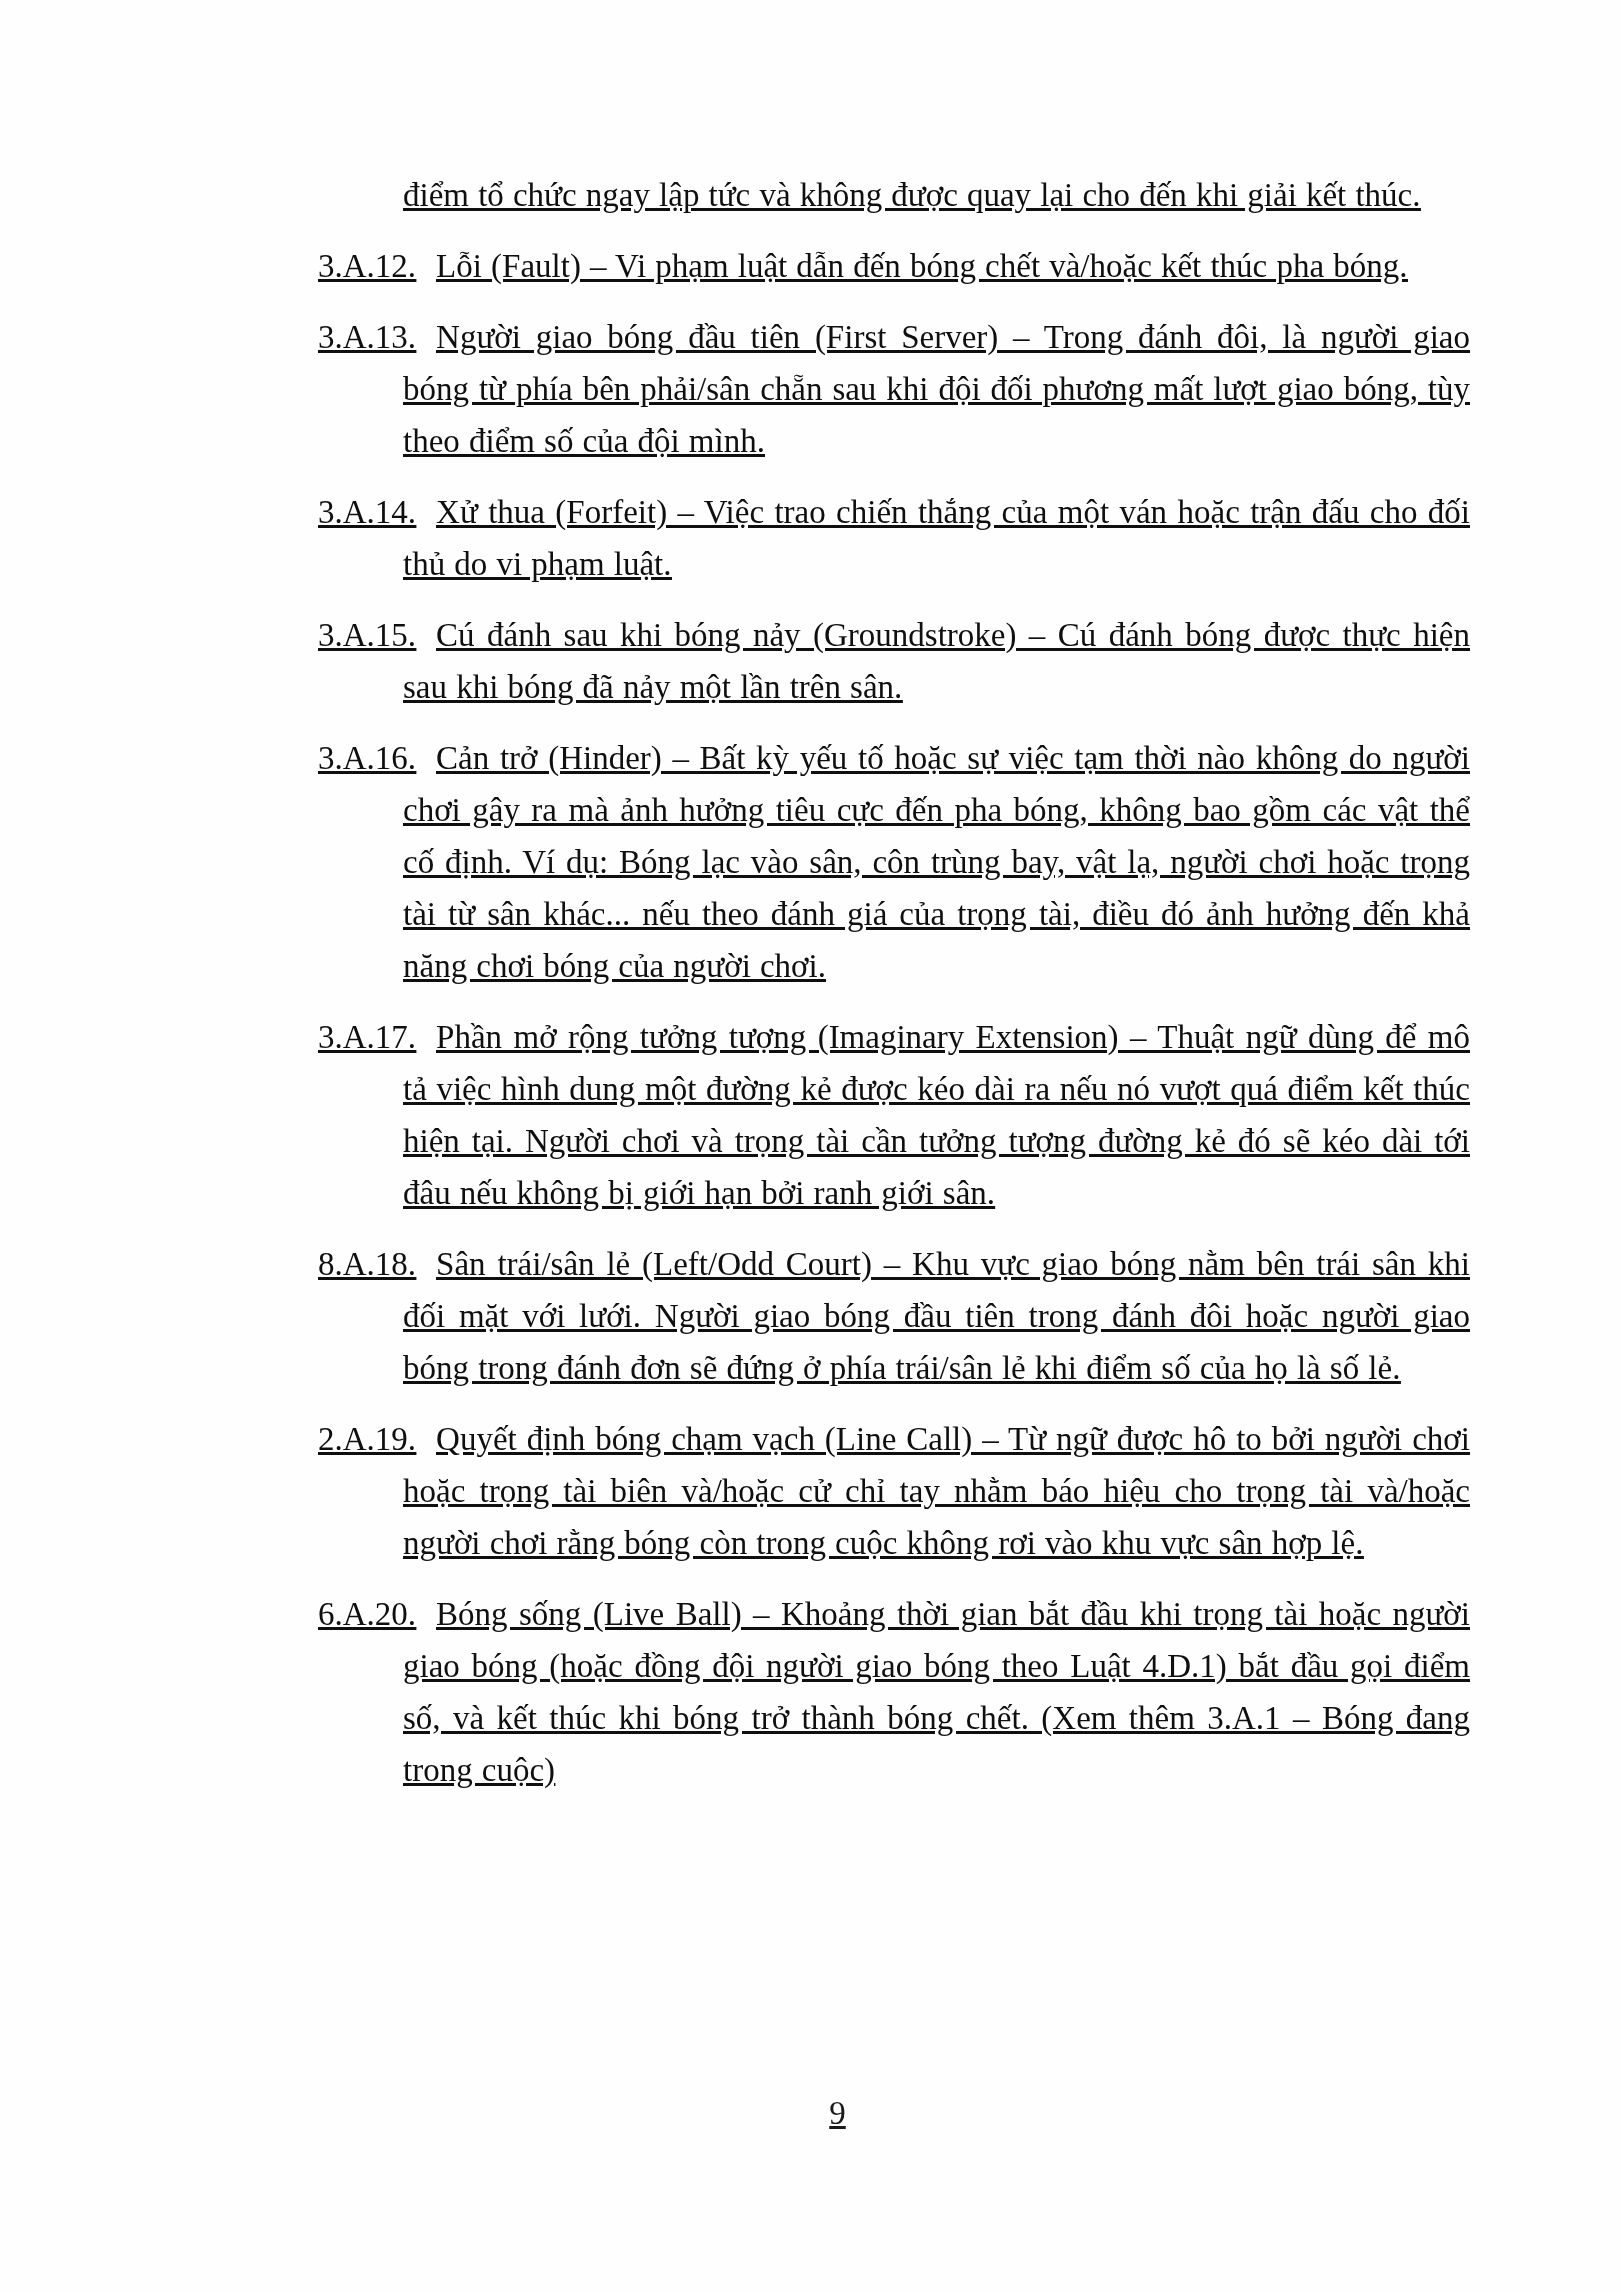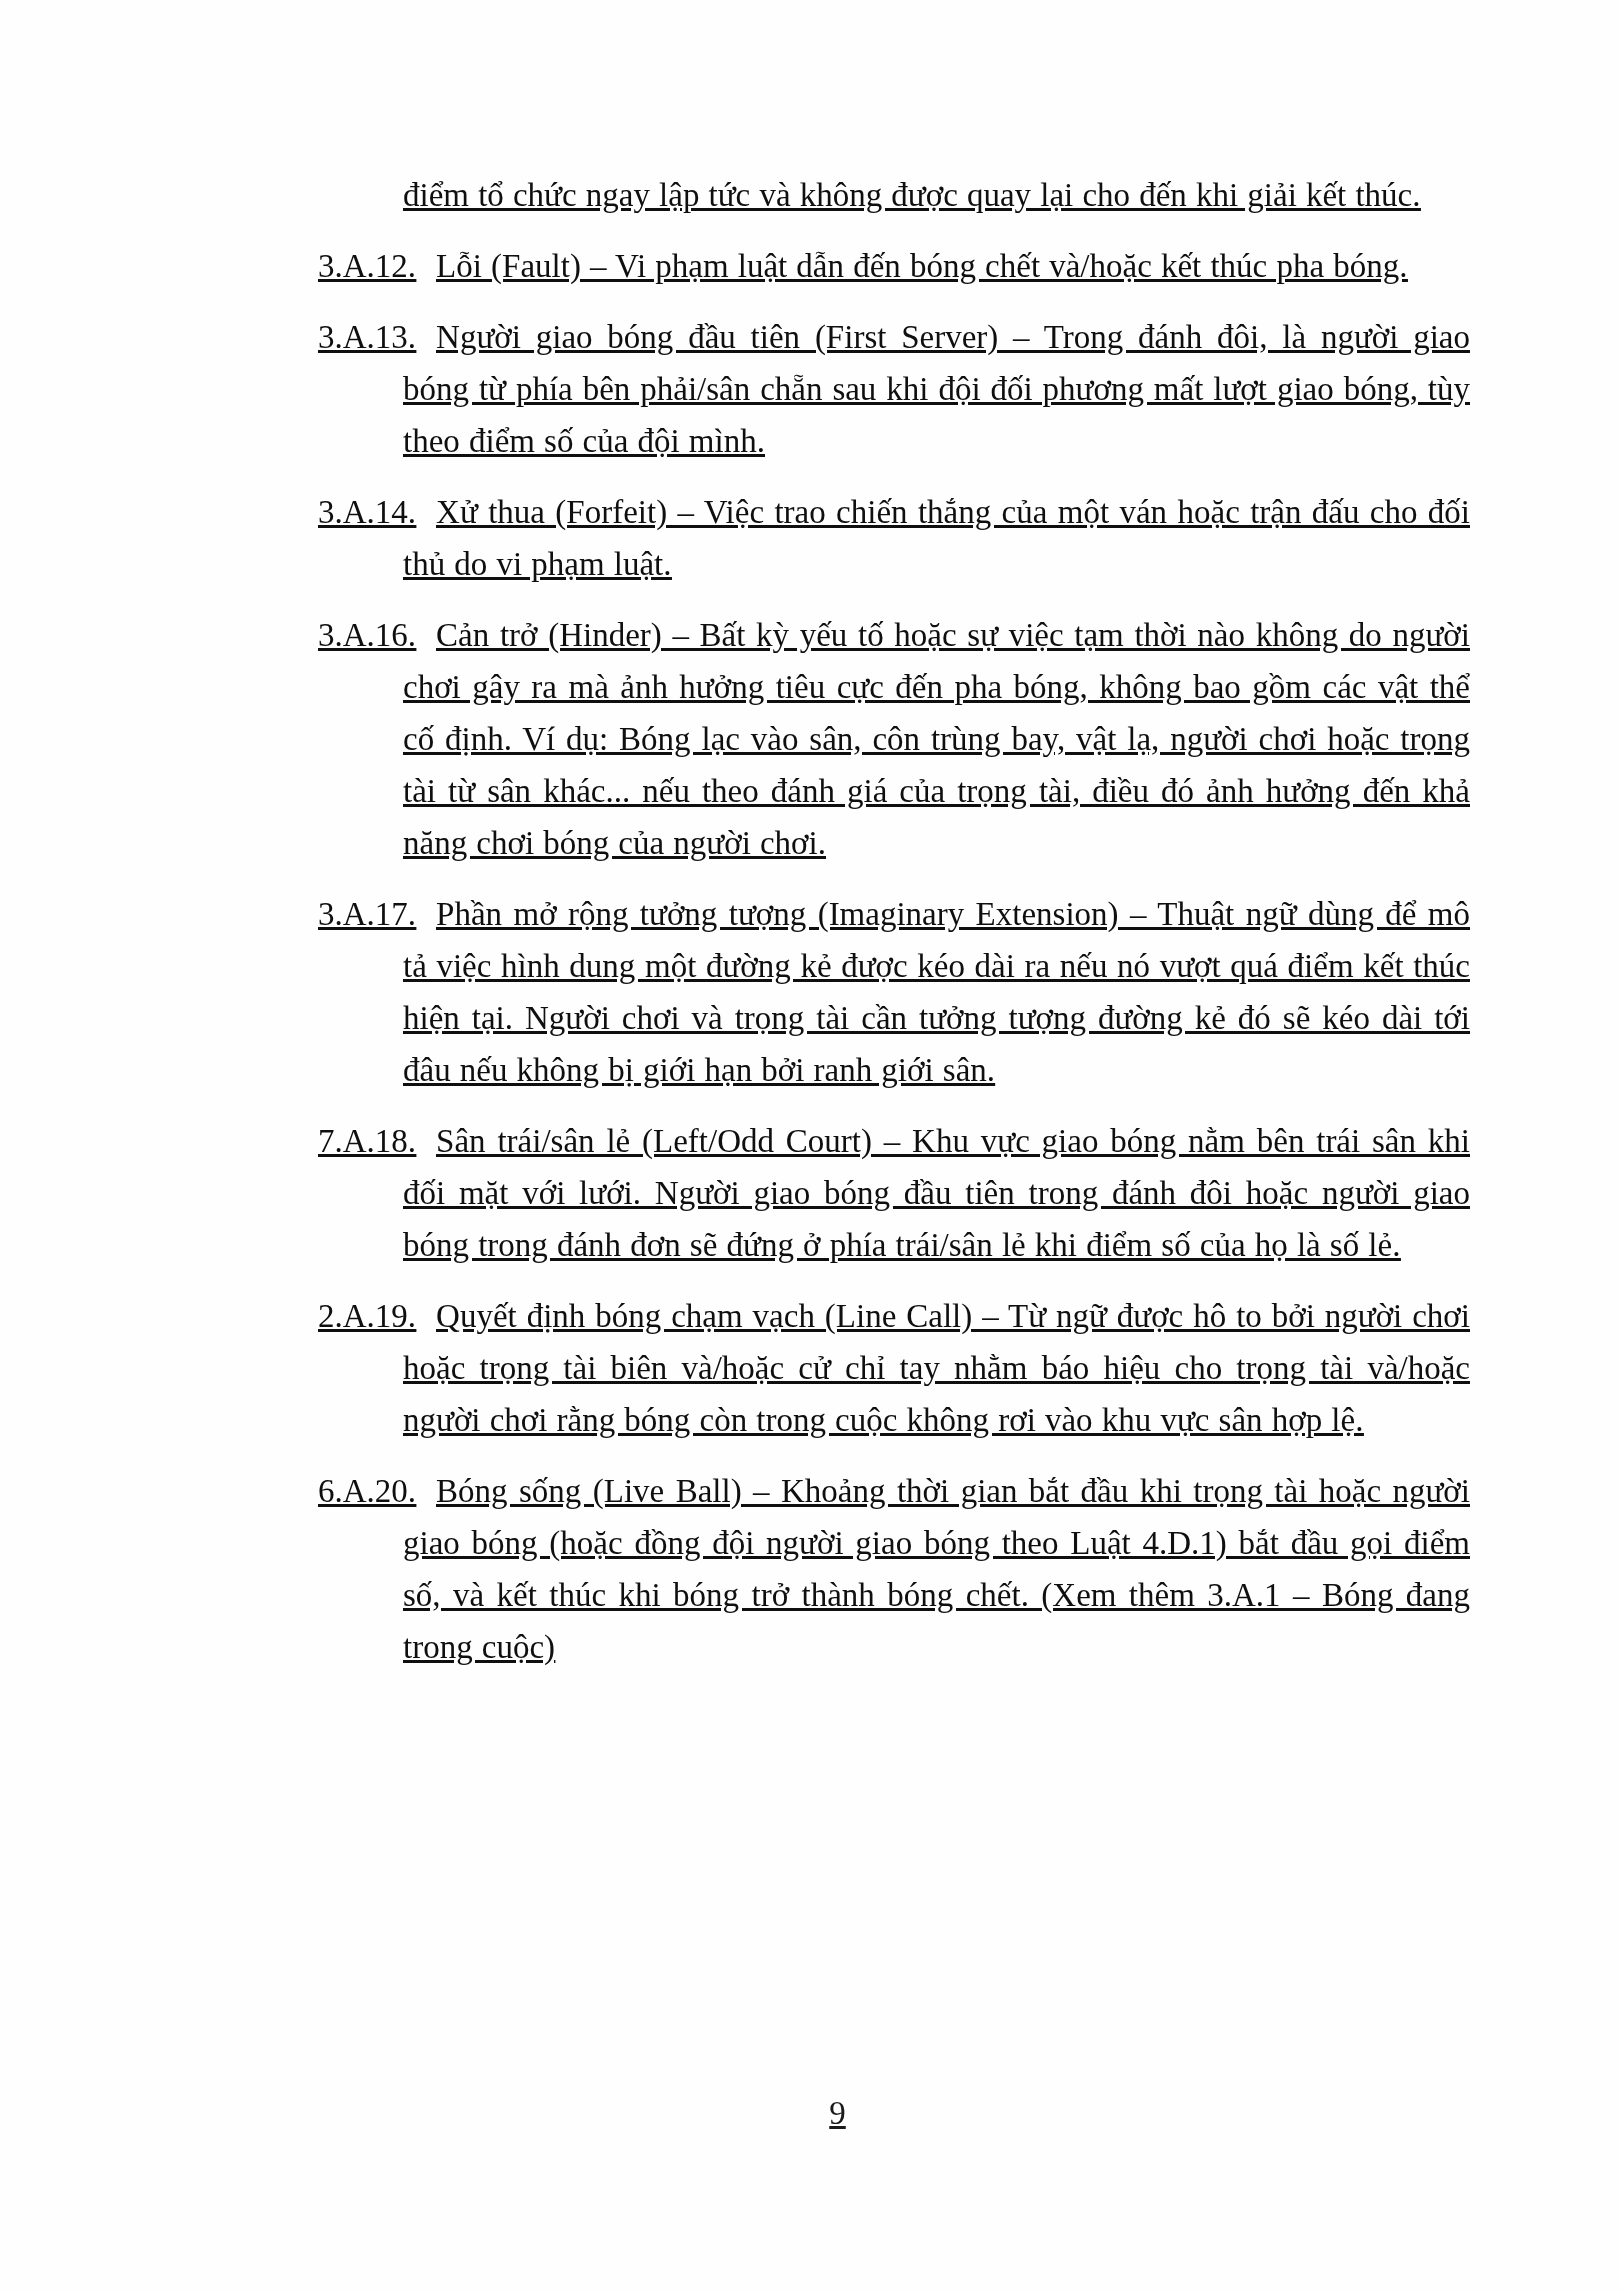--- a/index.html
+++ b/index.html
@@ -44,21 +44,22 @@
   }
 </style>
 </head>
 <body>
 
 <main class="doc-body">
     <p class="para continuation"><span>điểm tổ chức ngay lập tức và không được quay lại cho đến khi giải kết thúc.</span></p>
     <p class="para"><span class="num">3.A.12.</span><span>Lỗi (Fault) – Vi phạm luật dẫn đến bóng chết và/hoặc kết thúc pha bóng.</span></p>
     <p class="para"><span class="num">3.A.13.</span><span>Người giao bóng đầu tiên (First Server) – Trong đánh đôi, là người giao bóng từ phía bên phải/sân chẵn sau khi đội đối phương mất lượt giao bóng, tùy theo điểm số của đội mình.</span></p>
     <p class="para"><span class="num">3.A.14.</span><span>Xử thua (Forfeit) – Việc trao chiến thắng của một ván hoặc trận đấu cho đối thủ do vi phạm luật.</span></p>
+    <p class="para"><span class="num">3.A.15.</span><span>Cú đánh sau khi bóng nảy (Groundstroke) – Cú đánh bóng được thực hiện sau khi bóng đã nảy một lần trên sân.</span></p>
     <p class="para"><span class="num">3.A.16.</span><span>Cản trở (Hinder) – Bất kỳ yếu tố hoặc sự việc tạm thời nào không do người chơi gây ra mà ảnh hưởng tiêu cực đến pha bóng, không bao gồm các vật thể cố định. Ví dụ: Bóng lạc vào sân, côn trùng bay, vật lạ, người chơi hoặc trọng tài từ sân khác... nếu theo đánh giá của trọng tài, điều đó ảnh hưởng đến khả năng chơi bóng của người chơi.</span></p>
     <p class="para"><span class="num">3.A.17.</span><span>Phần mở rộng tưởng tượng (Imaginary Extension) – Thuật ngữ dùng để mô tả việc hình dung một đường kẻ được kéo dài ra nếu nó vượt quá điểm kết thúc hiện tại. Người chơi và trọng tài cần tưởng tượng đường kẻ đó sẽ kéo dài tới đâu nếu không bị giới hạn bởi ranh giới sân.</span></p>
-    <p class="para"><span class="num">7.A.18.</span><span>Sân trái/sân lẻ (Left/Odd Court) – Khu vực giao bóng nằm bên trái sân khi đối mặt với lưới. Người giao bóng đầu tiên trong đánh đôi hoặc người giao bóng trong đánh đơn sẽ đứng ở phía trái/sân lẻ khi điểm số của họ là số lẻ.</span></p>
+    <p class="para"><span class="num">8.A.18.</span><span>Sân trái/sân lẻ (Left/Odd Court) – Khu vực giao bóng nằm bên trái sân khi đối mặt với lưới. Người giao bóng đầu tiên trong đánh đôi hoặc người giao bóng trong đánh đơn sẽ đứng ở phía trái/sân lẻ khi điểm số của họ là số lẻ.</span></p>
     <p class="para"><span class="num">2.A.19.</span><span>Quyết định bóng chạm vạch (Line Call) – Từ ngữ được hô to bởi người chơi hoặc trọng tài biên và/hoặc cử chỉ tay nhằm báo hiệu cho trọng tài và/hoặc người chơi rằng bóng còn trong cuộc không rơi vào khu vực sân hợp lệ.</span></p>
     <p class="para"><span class="num">6.A.20.</span><span>Bóng sống (Live Ball) – Khoảng thời gian bắt đầu khi trọng tài hoặc người giao bóng (hoặc đồng đội người giao bóng theo Luật 4.D.1) bắt đầu gọi điểm số, và kết thúc khi bóng trở thành bóng chết. (Xem thêm 3.A.1 – Bóng đang trong cuộc)</span></p>
   </main>
 
 <div class="page-number">9</div>
 
 
 </body></html>

